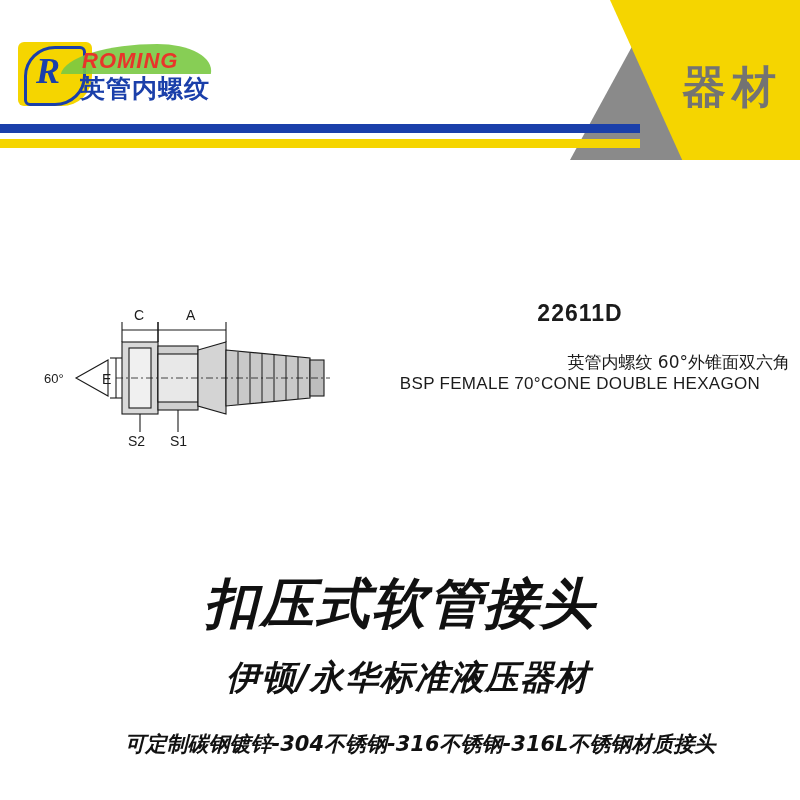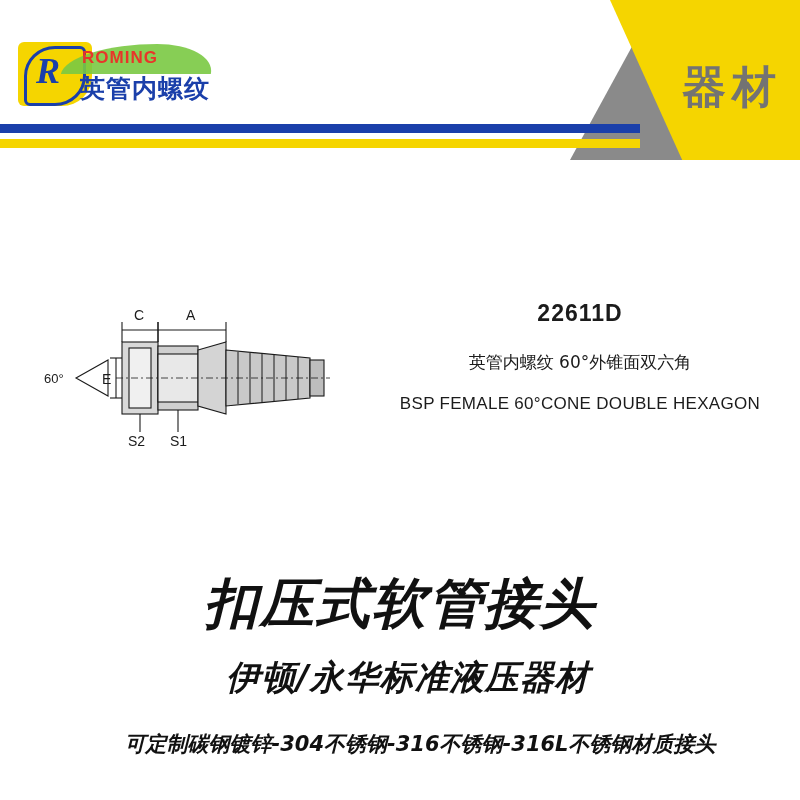--- a/index.html
+++ b/index.html
@@ -74,22 +74,23 @@
     color: #1a3faa;
     font-size: 36px;
     font-weight: bold;
     font-style: italic;
     font-family: "Liberation Serif", serif;
   }
   .logo-roming .roming-word {
     position: absolute;
     left: 64px; top: 6px;
     color: #e8352a;
-    font-size: 17px;
-    font-weight: bold;
+    font-size: 22px;
+    font-weight: bold;
+    font-style: italic;
     letter-spacing: 1px;
   }
   .logo-roming .cn-word {
     position: absolute;
     left: 62px; top: 30px;
     color: #1a3faa;
     font-size: 25px;
     font-weight: bold;
     font-family: "DejaVu Sans", sans-serif;
     letter-spacing: 1px;
@@ -184,21 +185,22 @@
   }
   .specs .code {
     font-size: 23px;
     font-weight: bold;
     letter-spacing: 1px;
     margin-bottom: 24px;
   }
   .specs .cn {
     font-size: 17px;
     font-family: "DejaVu Sans", sans-serif;
-    margin-bottom: 20px;
+    margin-bottom: 0;
+    text-align: right;
   }
   .specs .en {
     font-size: 17px;
     letter-spacing: .3px;
   }
 
   
   .headline {
     position: absolute;
     left: 0; top: 568px;
@@ -309,19 +311,19 @@
         <text x="14" y="103" font-size="13">60°</text>
         <text x="98" y="166">S2</text>
         <text x="140" y="166">S1</text>
       </g>
     </svg>
   </div>
 
   <div class="specs">
     <div class="code">22611D</div>
     <div class="cn">英管内螺纹 60°外锥面双六角</div>
-    <div class="en">BSP FEMALE 60°CONE DOUBLE HEXAGON</div>
+    <div class="en">BSP FEMALE 70°CONE DOUBLE HEXAGON</div>
   </div>
 </div>
 
 <div class="headline">扣压式软管接头</div>
 <div class="subhead">伊顿/永华标准液压器材</div>
 <div class="footnote">可定制碳钢镀锌-304不锈钢-316不锈钢-316L不锈钢材质接头</div>
 
 </body></html>

